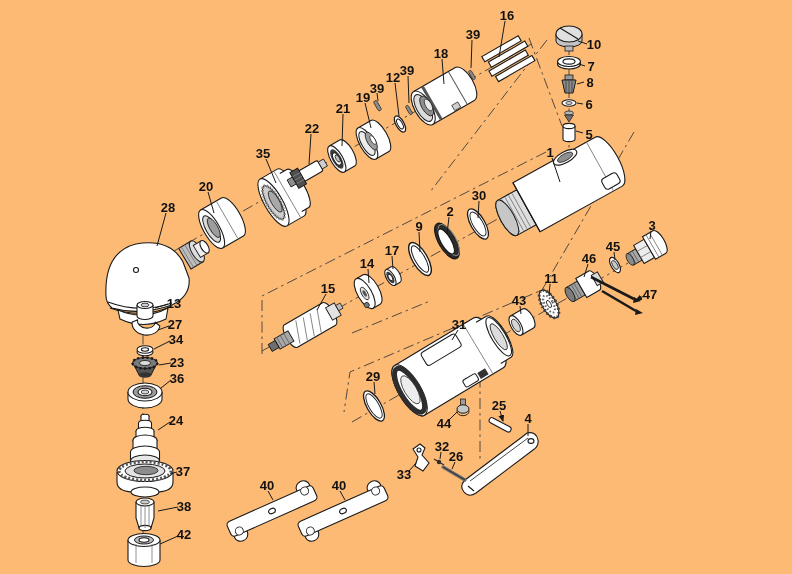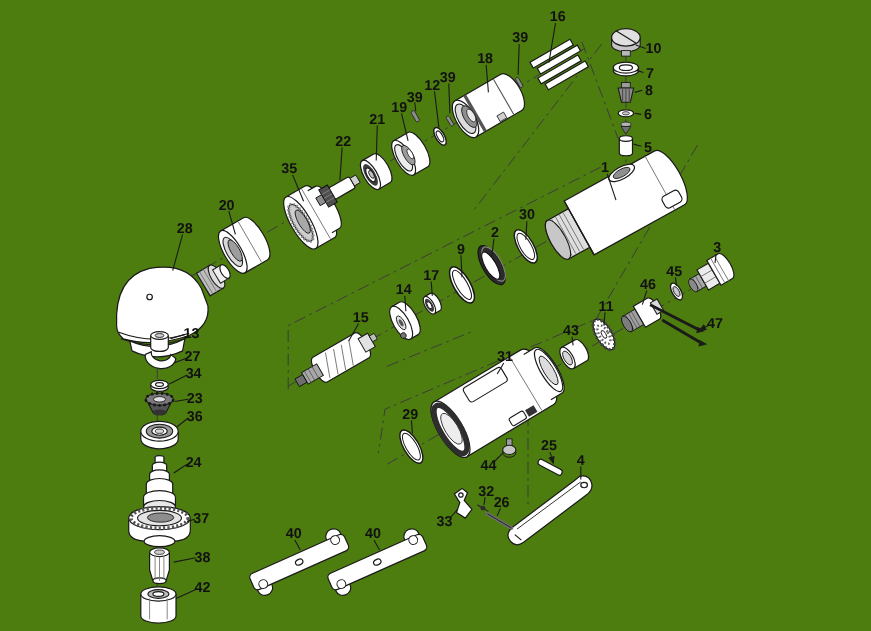--- a/index.html
+++ b/index.html
@@ -1,16 +1,16 @@
 <!DOCTYPE html>
 <html><head>
 <meta charset="utf-8">
 <style>
   html,body{margin:0;padding:0;background:#ffffff;}
-  .stage{position:relative;width:792px;height:574px;background:#4d7c0f;overflow:hidden;text-align:right;}
+  .stage{position:relative;width:792px;height:574px;background:#fdba74;overflow:hidden;text-align:right;}
   svg{display:block;}
   .plabel{font-family:"Liberation Sans",sans-serif;font-size:13px;font-weight:bold;fill:#111;text-anchor:middle;}
   .leader{stroke:#1a1a1a;stroke-width:1;fill:none;}
   .s{fill:none;stroke:#1a1a1a;stroke-width:1.1;}
   .w{fill:#ffffff;stroke:#1a1a1a;stroke-width:1.1;}
   .thin{fill:none;stroke:#777;stroke-width:0.8;}
   .dd{fill:none;stroke:#3c3c3c;stroke-width:0.9;stroke-dasharray:11 4 2.5 4;}
 </style>
 </head>
 <body>

